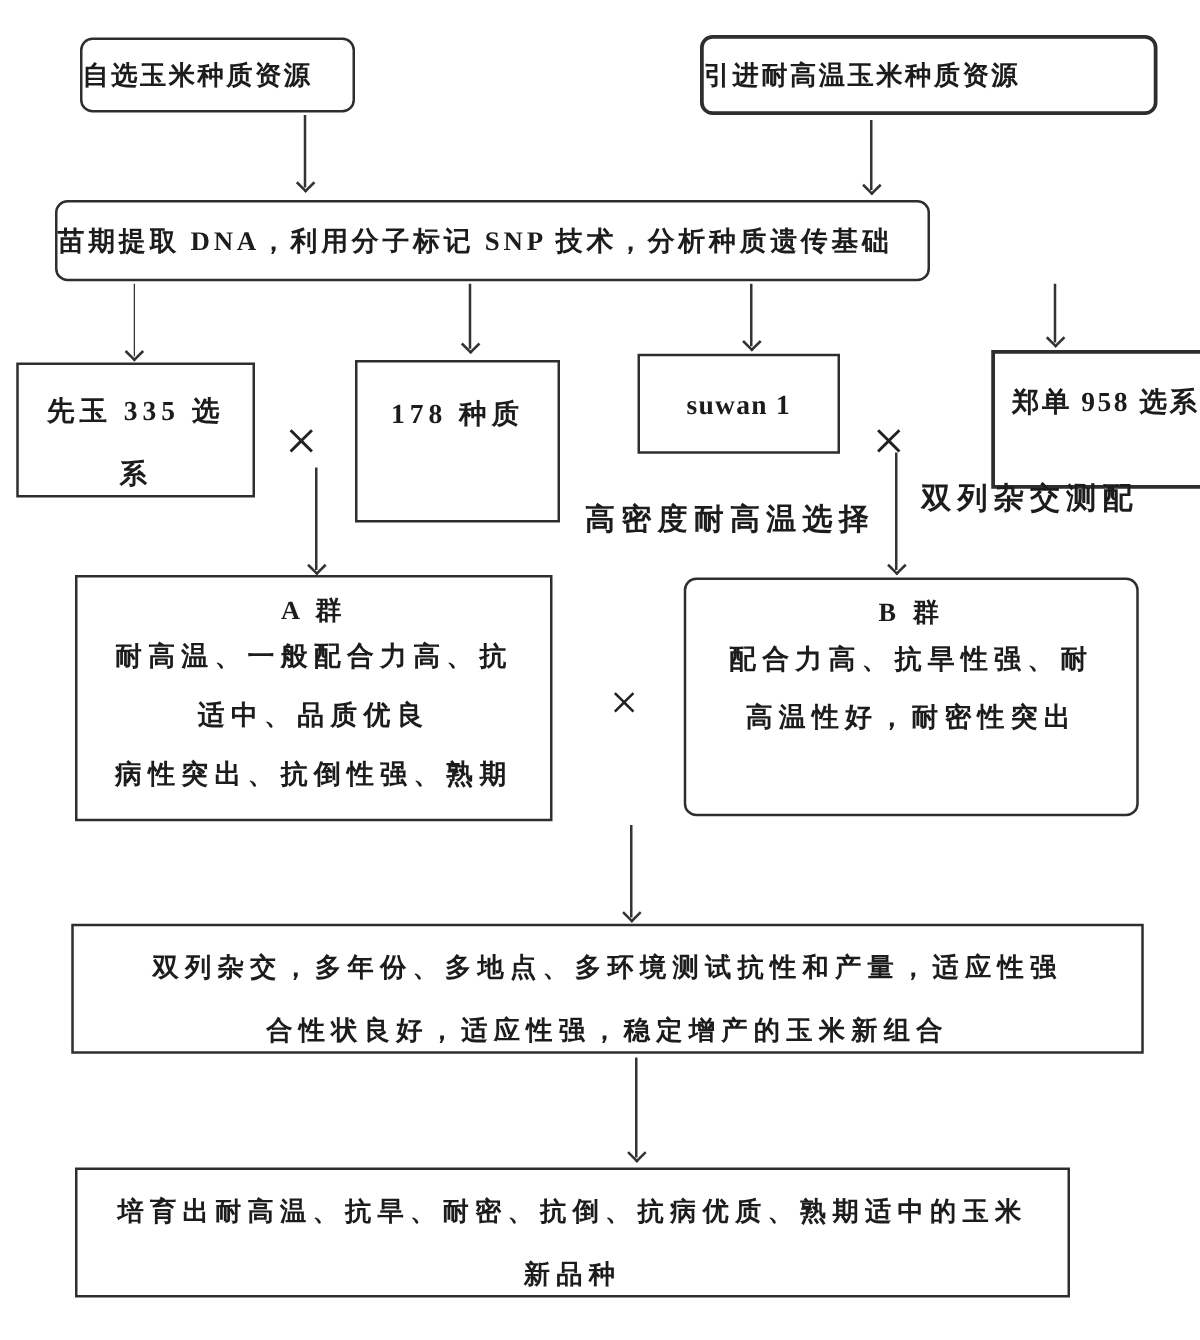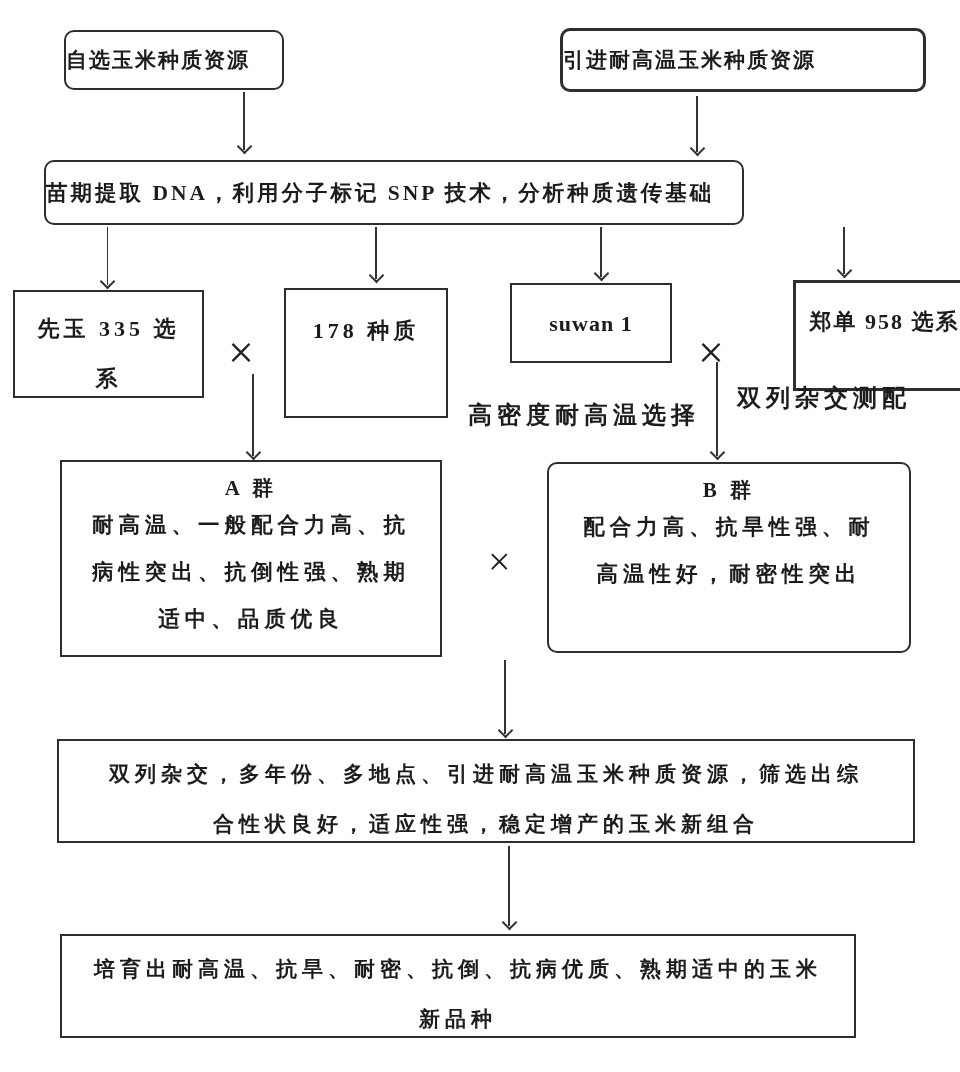--- a/index.html
+++ b/index.html
@@ -116,38 +116,38 @@
   <div class="arrow" style="left:716px;top:362px;height:94px;">
       <i class="head"></i>
     </div>
 
   <div class="row-label" style="left:468px;top:399px;">高密度耐高温选择</div>
   <div class="row-label" style="left:737px;top:382px;">双列杂交测配</div>
 
   <div class="node" style="left:60px;top:460px;width:382px;height:197px;border-width:2.5px;">
     <div class="group-title">A 群</div>
     <div class="group-line">耐高温、一般配合力高、抗</div>
+    <div class="group-line">适中、品质优良</div>
     <div class="group-line">病性突出、抗倒性强、熟期</div>
-    <div class="group-line">适中、品质优良</div>
   </div>
 
   <div class="cross" style="left:488px;top:542px;font-size:40px;">×</div>
 
   <div class="node" style="left:547px;top:462px;width:364px;height:191px;border-radius:10px;">
     <div class="group-title">B 群</div>
     <div class="group-line">配合力高、抗旱性强、耐</div>
     <div class="group-line">高温性好，耐密性突出</div>
   </div>
 
   <div class="arrow" style="left:504px;top:660px;height:74px;">
       <i class="head"></i>
     </div>
 
   <div class="node" style="left:57px;top:739px;width:858px;height:104px;padding-top:8px;border-width:2.5px;">
-    <div class="wide-line">双列杂交，多年份、多地点、引进耐高温玉米种质资源，筛选出综</div>
+    <div class="wide-line">双列杂交，多年份、多地点、多环境测试抗性和产量，适应性强</div>
     <div class="wide-line">合性状良好，适应性强，稳定增产的玉米新组合</div>
   </div>
 
   <div class="arrow" style="left:508px;top:846px;height:80px;">
       <i class="head"></i>
     </div>
 
   <div class="node" style="left:60px;top:934px;width:796px;height:104px;padding-top:8px;border-width:2.5px;">
     <div class="wide-line">培育出耐高温、抗旱、耐密、抗倒、抗病优质、熟期适中的玉米</div>
     <div class="wide-line">新品种</div>

